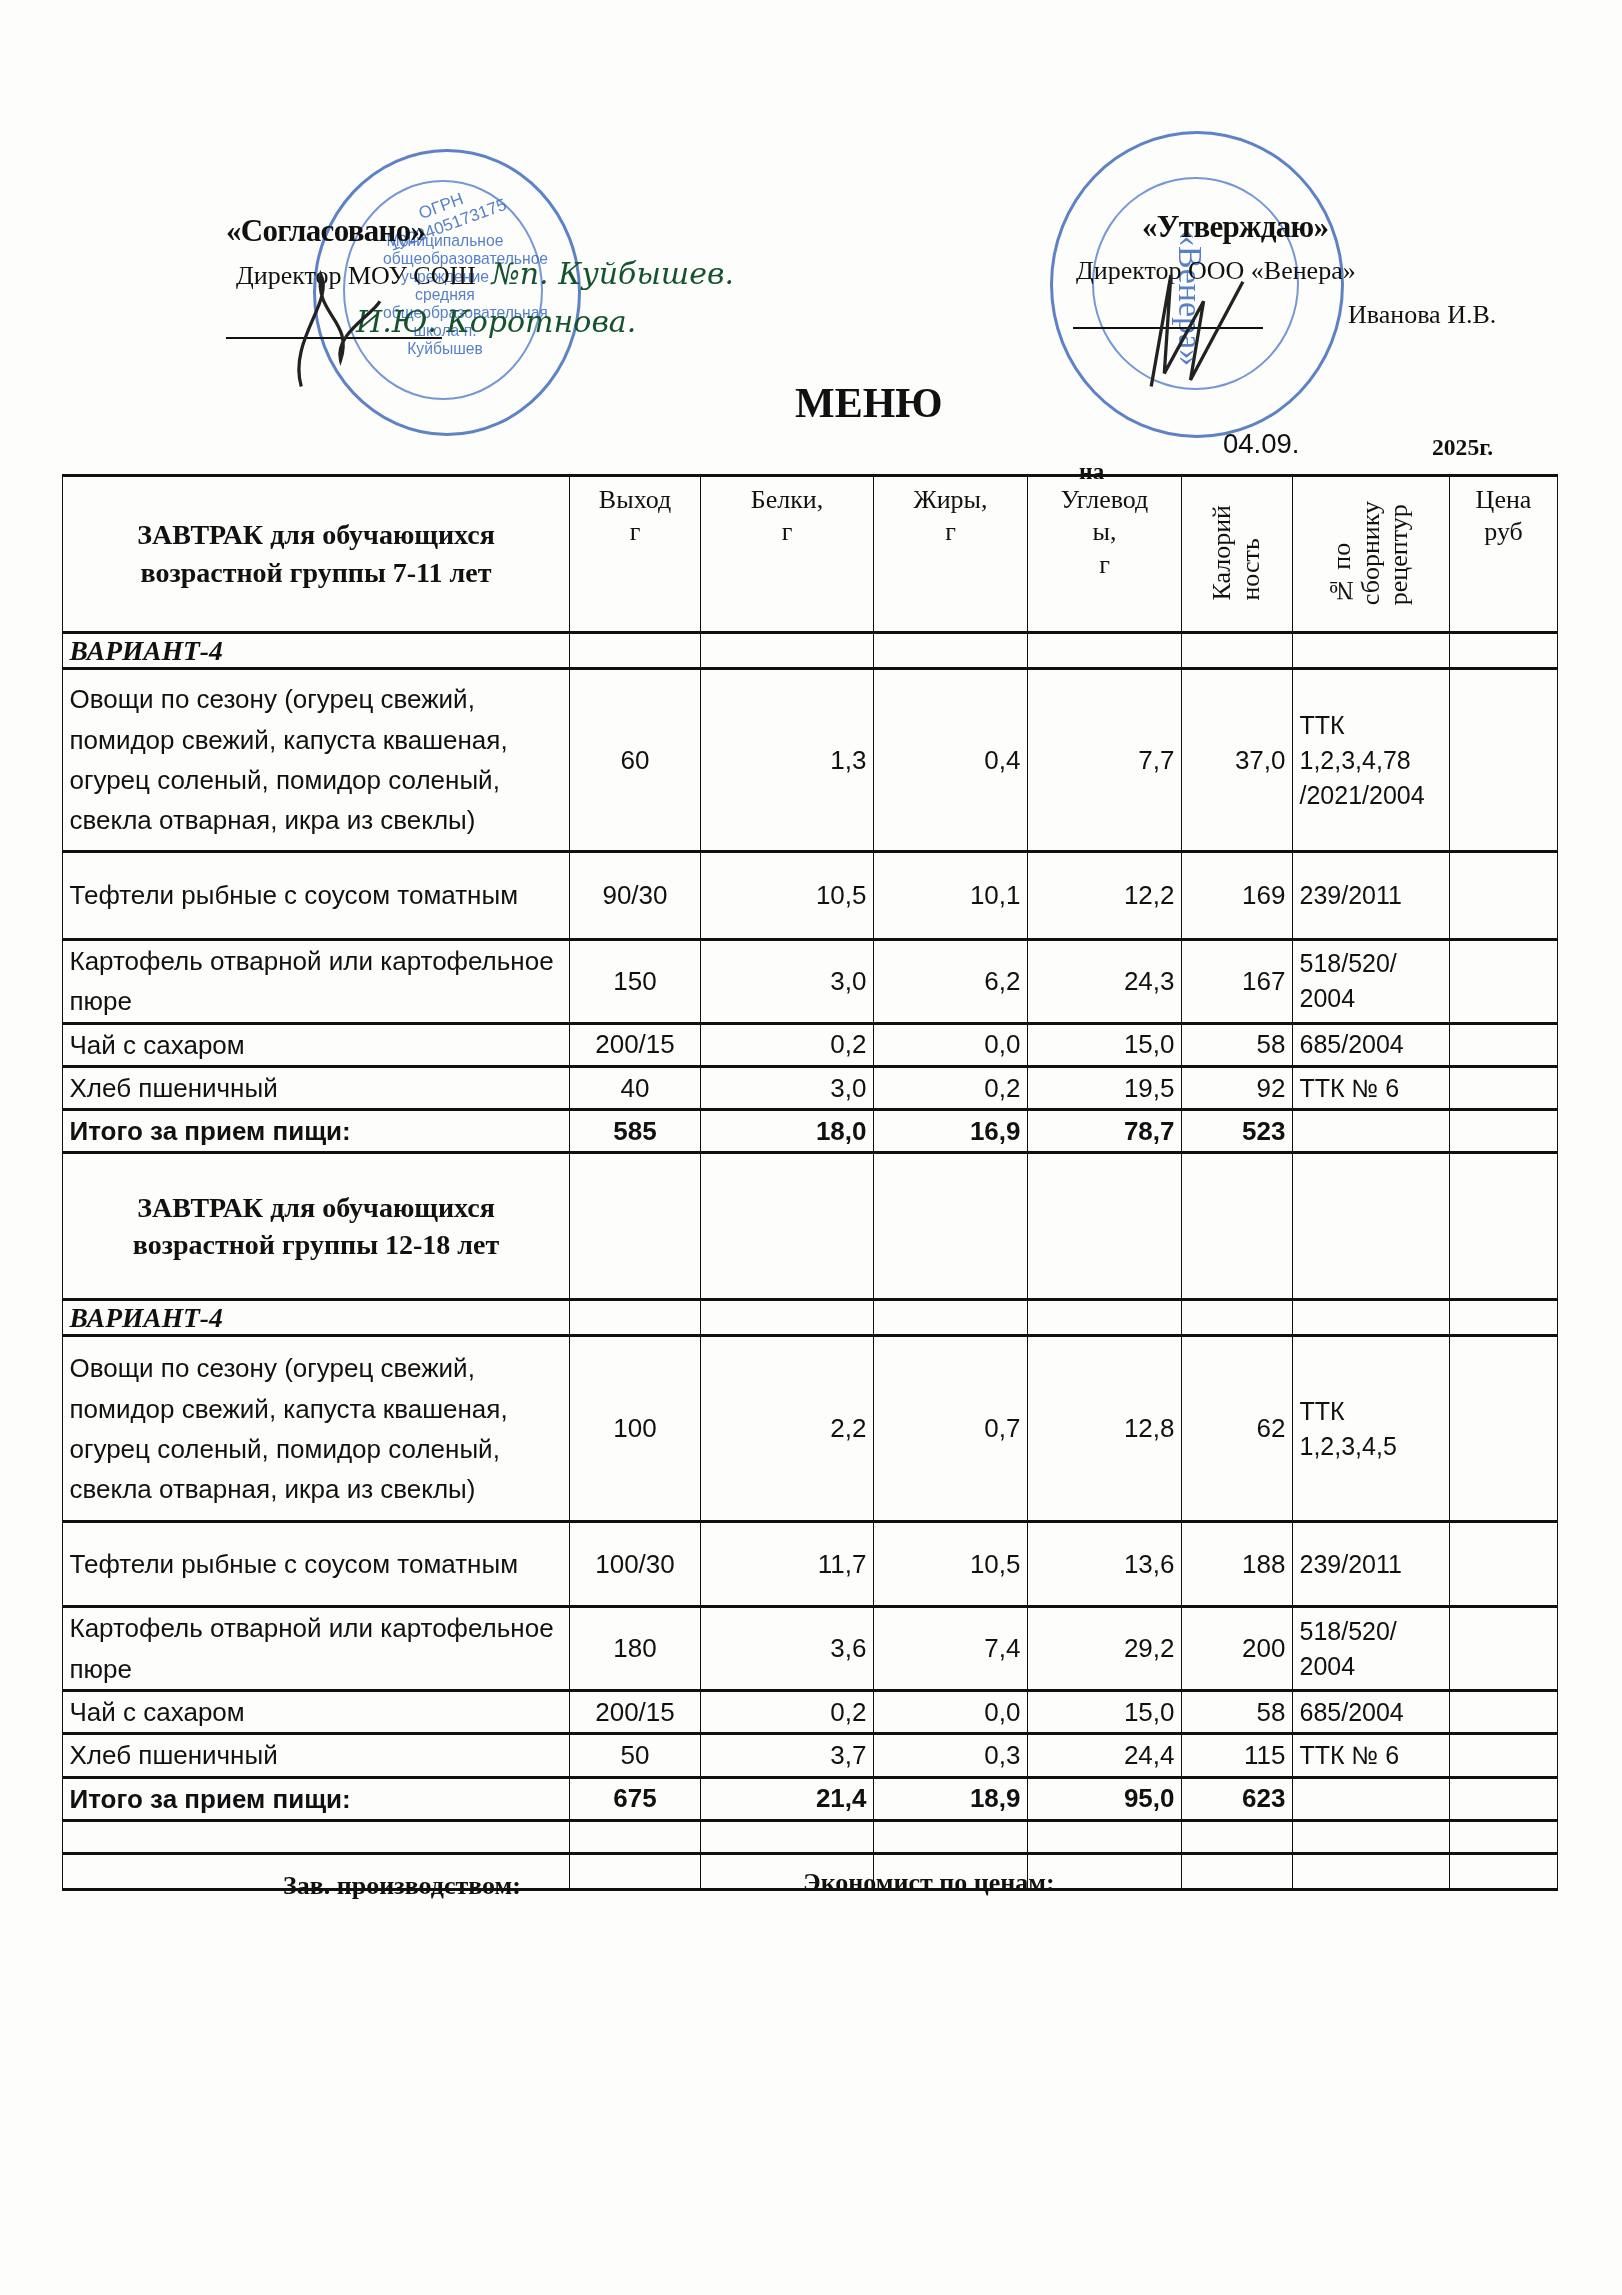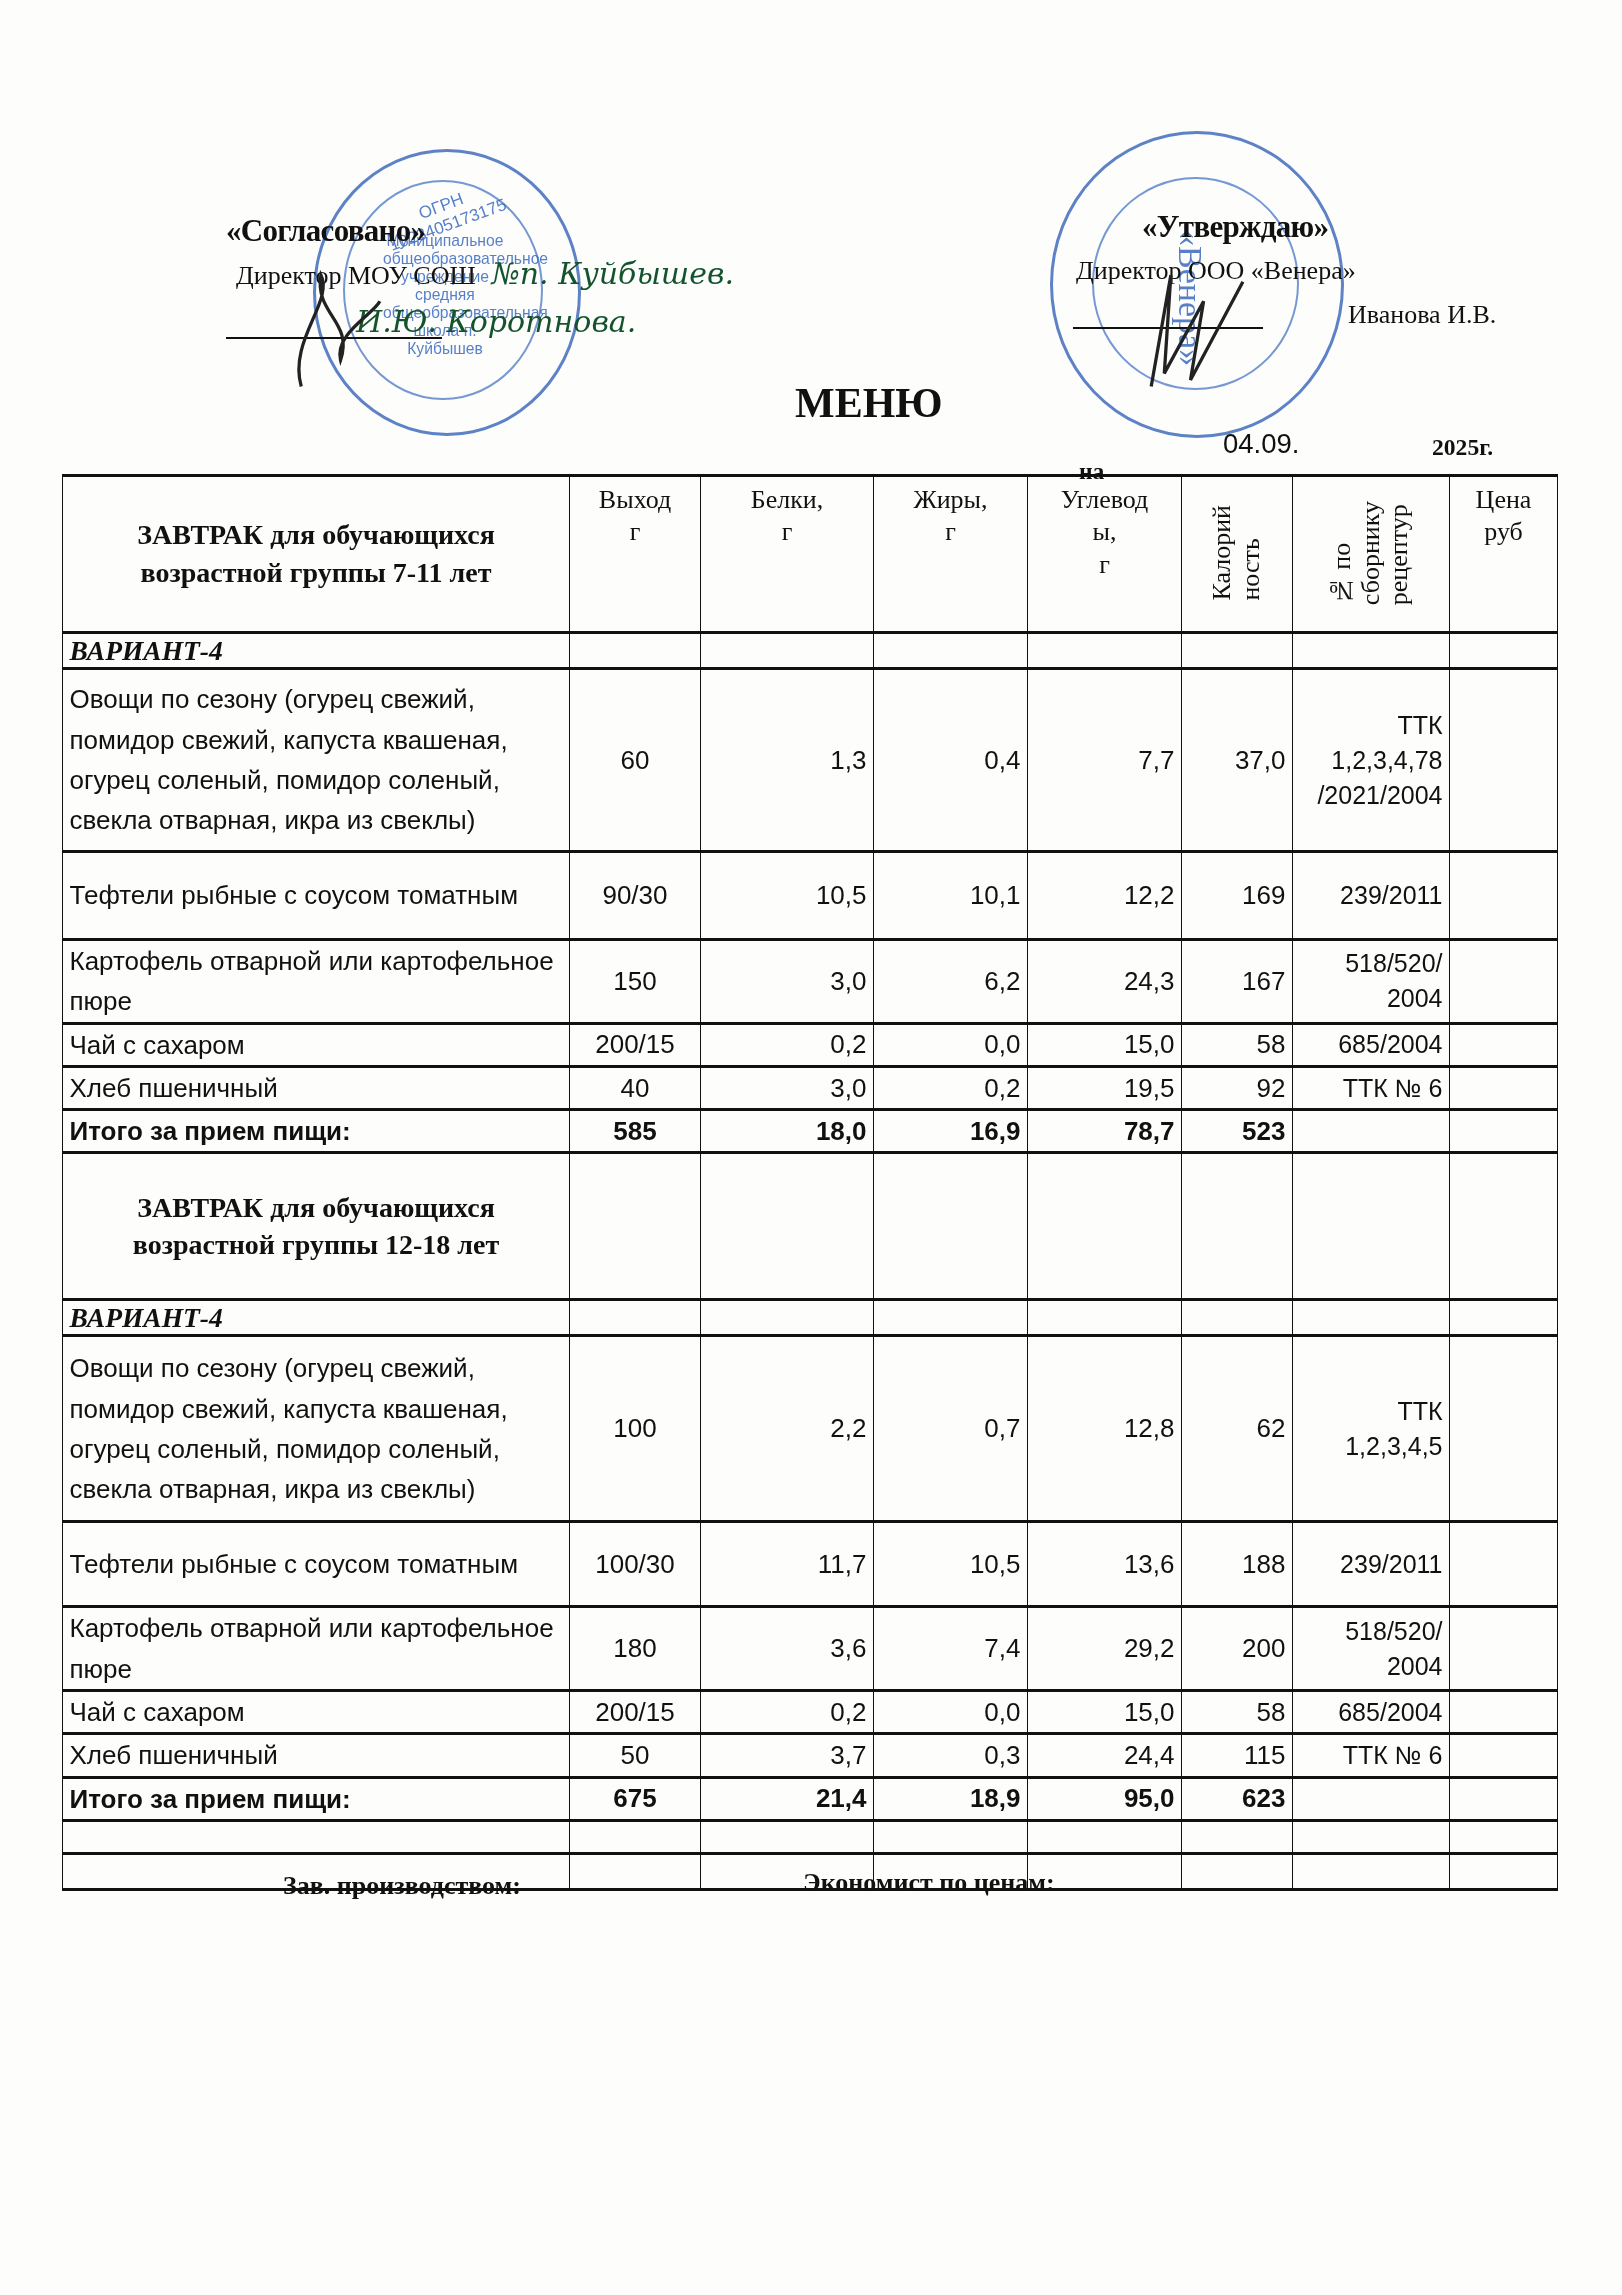--- a/index.html
+++ b/index.html
@@ -33,21 +33,21 @@
     overflow: hidden;
   }
   table.menu tr > td { border-top: 3.3px solid #111; border-bottom: 3.3px solid #111; }
   .hdr-title { font-family: "Liberation Serif", serif; font-weight: bold; font-size: 28px; text-align: center; line-height: 1.35; }
   .hdr-col { font-family: "Liberation Serif", serif; font-size: 26px; text-align: center; vertical-align: top !important; padding-top: 6.5px !important; line-height: 1.25; }
   .vert { writing-mode: vertical-rl; transform: rotate(180deg); font-family: "Liberation Serif", serif; font-size: 26px; line-height: 1.1; margin: 0 auto; display: inline-block; text-align: left; }
   .variant { font-family: "Liberation Serif", serif; font-weight: bold; font-style: italic; font-size: 27.5px; text-align: left; }
   .dish { font-family: "Liberation Sans", sans-serif; font-size: 26px; line-height: 1.55; }
   .num { font-family: "Liberation Sans", sans-serif; font-size: 26px; text-align: right; }
   .num-c { font-family: "Liberation Sans", sans-serif; font-size: 26px; text-align: center; }
-  .ref { font-family: "Liberation Sans", sans-serif; font-size: 25px; text-align: right; line-height: 1.4; }
+  .ref { font-family: "Liberation Sans", sans-serif; font-size: 25px; text-align: left; line-height: 1.4; }
   .bold { font-weight: bold; }
 
   .footer-label { font-family: "Liberation Serif", serif; font-weight: bold; font-size: 26px; margin-left: 44px; }
 </style>
 </head>
 <body>
 
 <div class="stamp" style="left:313px; top:149px; width:262px; height:281px;"></div>
 <div class="stamp-inner" style="left:343px; top:180px; width:196px; height:216px; opacity:.7;"></div>
 <div class="stamp-text" style="left:366px; top:196px; width:157px; transform:rotate(-20deg);">ОГРН 1023405173175</div>

